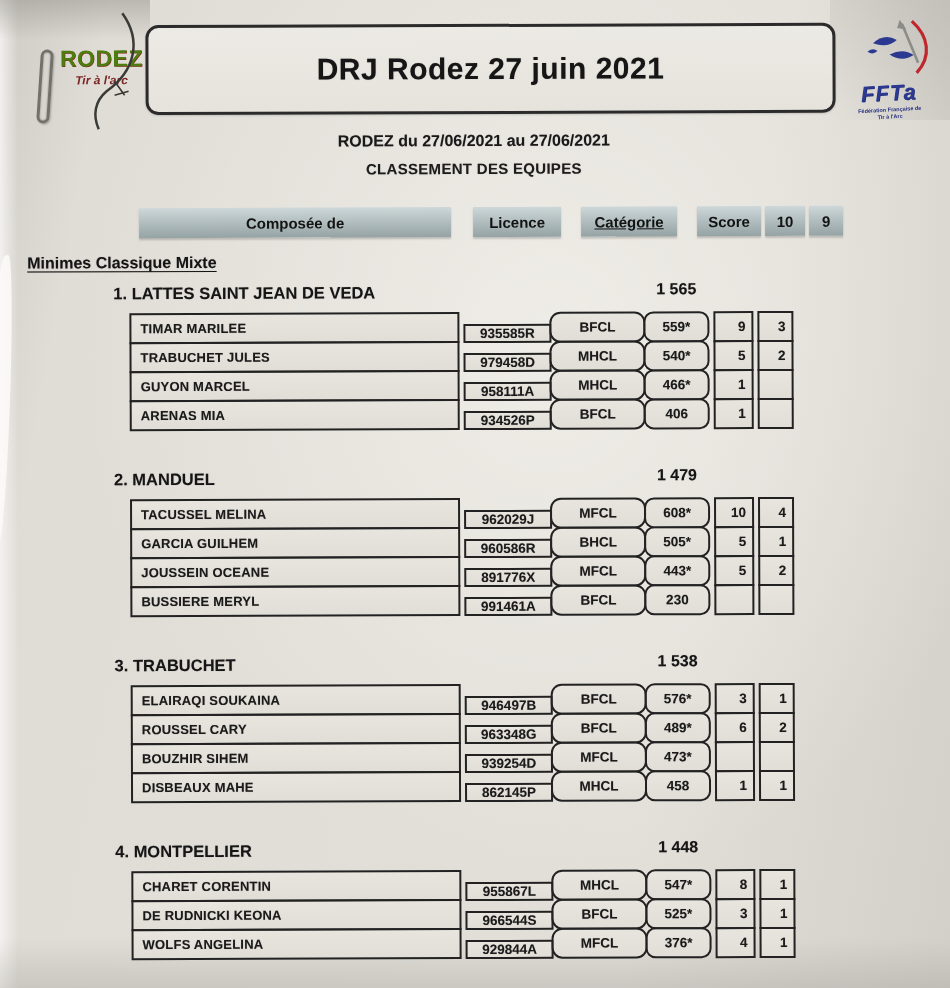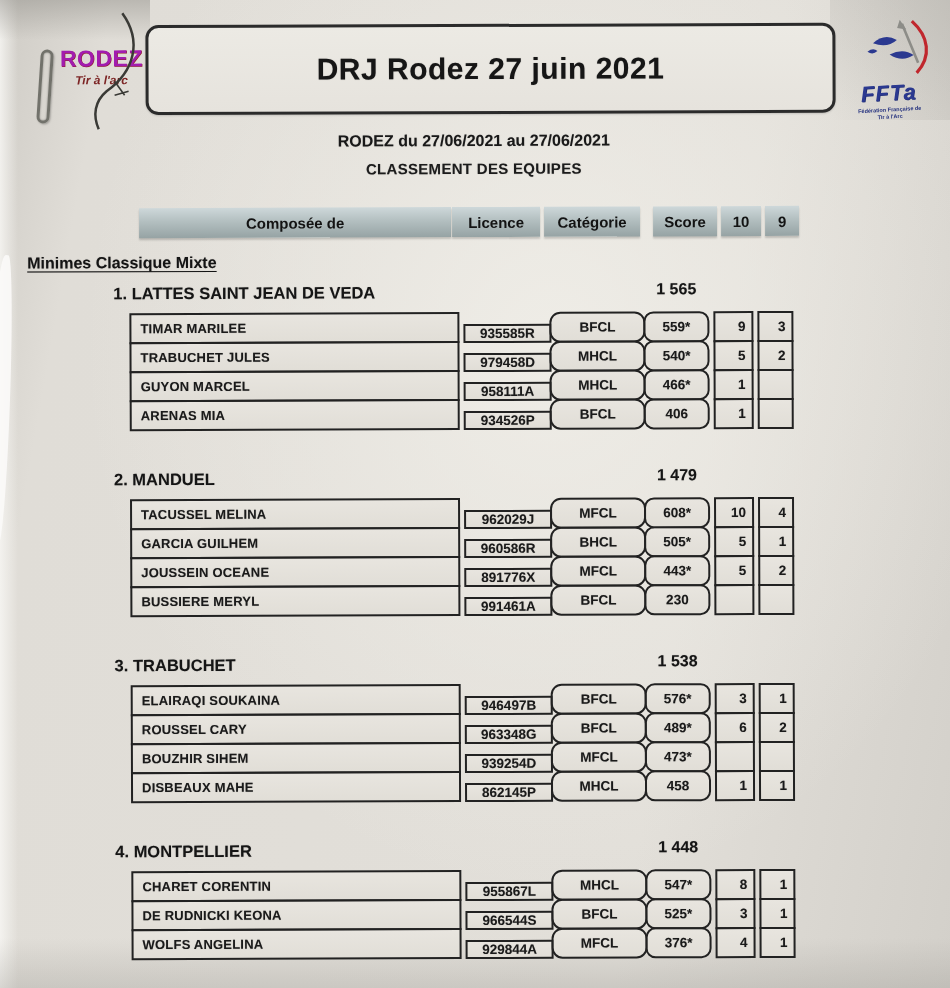--- a/index.html
+++ b/index.html
@@ -28,21 +28,21 @@
 
   .sheet { position:relative; width:950px; height:988px; transform:rotate(-0.2deg); }
 
   
   .top { position:relative; height:122px; }
   .paperclip { position:absolute; left:40px; top:48px; width:13px; height:74px;
     border:3.5px solid #72726b; border-radius:7px; transform:rotate(4deg);
     box-shadow:inset 0 0 2px rgba(0,0,0,.4), 1px 1px 2px rgba(0,0,0,.25); }
   .rodez-logo { position:absolute; left:58px; top:44px; width:90px; text-align:center; }
   .rodez-bow { position:absolute; left:28px; top:-34px; pointer-events:none; }
-  .rodez-name { font-size:23px; font-weight:900; letter-spacing:.5px; color:#a21caf;
+  .rodez-name { font-size:23px; font-weight:900; letter-spacing:.5px; color:#4d7c0f;
     text-shadow:.5px .5px 0 #8f1d22; }
   .rodez-tagline { font-size:12px; font-style:italic; font-weight:700; color:#7c2424;
     margin-top:1px; }
   .title-box { position:absolute; left:147px; top:24px; width:690px; height:90px;
     border:3px solid #2b2b2b; border-radius:13px;
     background:linear-gradient(180deg, #eceae4 0%, #e6e3dd 100%);
     display:flex; align-items:center; justify-content:center;
     box-shadow:0 1px 2px rgba(0,0,0,.15); }
   .title-text { font-size:30px; font-weight:800; letter-spacing:.5px; color:#161616;
     text-shadow:0 0 1px rgba(30,30,30,.35); }
@@ -58,22 +58,22 @@
     color:#191919; text-shadow:0 0 1px rgba(30,30,30,.3); }
   .classement { text-align:center; font-size:15px; font-weight:800; margin-top:10px;
     color:#1c1c1c; letter-spacing:.3px; text-shadow:0 0 1px rgba(30,30,30,.3); }
 
   
   .colbar { display:flex; margin:30px 0 0 140px; height:30px; }
   .colseg { background:linear-gradient(180deg,#ced8da 0%, #b3bfc0 45%, #96a3a4 100%);
     display:flex; align-items:center; justify-content:center;
     font-size:15px; font-weight:800; color:#131313;
     box-shadow:0 2px 2px rgba(0,0,0,.18); }
-  .seg-compose { width:312px; } .seg-lic { width:88px; margin-left:1px; }
-  .seg-cat { width:96px; margin-left:4px; } .seg-score { width:64px; margin-left:13px; }
+  .seg-compose { width:312px; } .seg-lic { width:88px; margin-left:22px; }
+  .seg-cat { width:96px; margin-left:20px;text-decoration:underline; } .seg-score { width:64px; margin-left:20px; }
   .seg-10 { width:40px; margin-left:4px; } .seg-9 { width:34px; margin-left:4px; }
 
   
   .section-title { margin:16px 0 0 28px; font-size:16px; font-weight:800;
     text-decoration:underline; text-underline-offset:3px; color:#141414;
     text-shadow:0 0 1px rgba(30,30,30,.3); }
 
   
   .teams { margin-left:130px; margin-top:12px; }
   .team { position:relative; margin-bottom:39px; }

